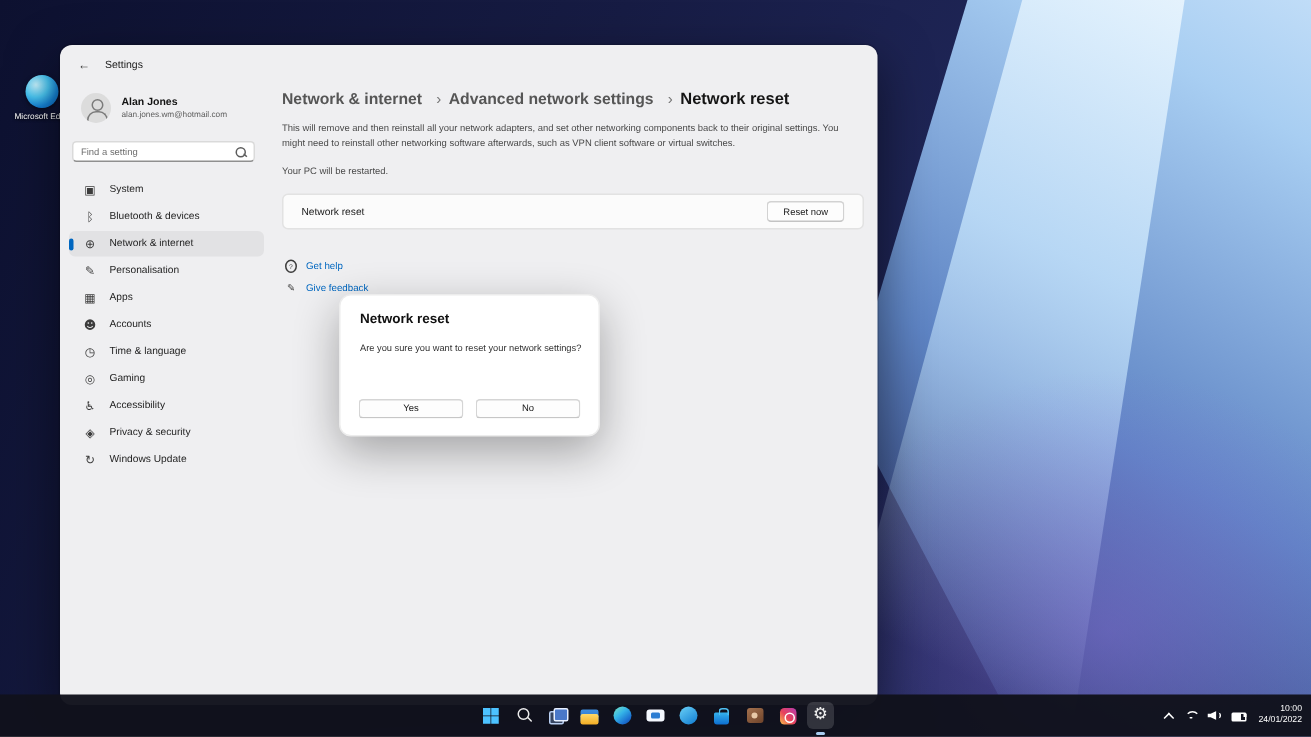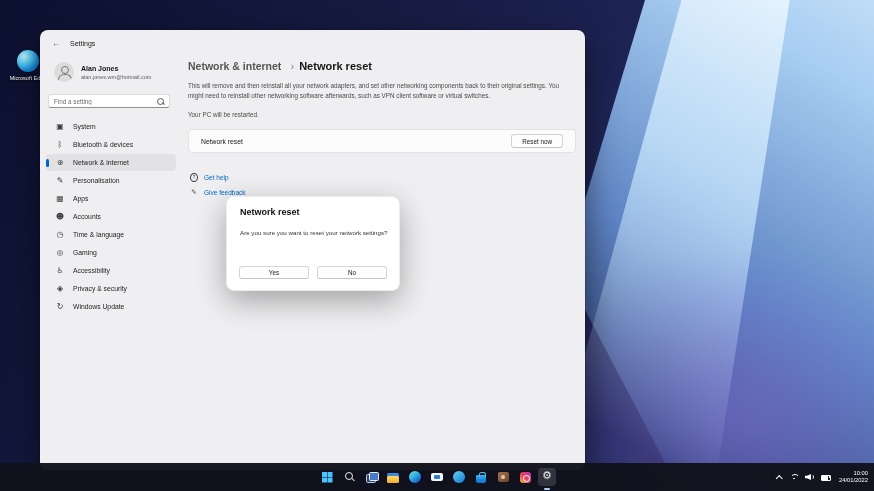--- a/index.html
+++ b/index.html
@@ -248,20 +248,24 @@
     </aside>
 
     <main class="content">
       <div class="crumbs">
 
       <span class="crumb-wrap">
             <span class="crumb">Network &amp; internet</span>
             <span class="crumb-sep">›</span>
           </span>
           <span class="crumb-wrap">
+            <span class="crumb">Advanced network settings</span>
+            <span class="crumb-sep">›</span>
+          </span>
+          <span class="crumb-wrap">
             <span class="crumb">Network reset</span>
             
           </span>
         </div>
 
       <p class="desc">This will remove and then reinstall all your network adapters, and set other networking components back to their original settings. You might need to reinstall other networking software afterwards, such as VPN client software or virtual switches.</p>
       <p class="restart">Your PC will be restarted.</p>
 
       <div class="card">
         <span class="card-label">Network reset</span>

